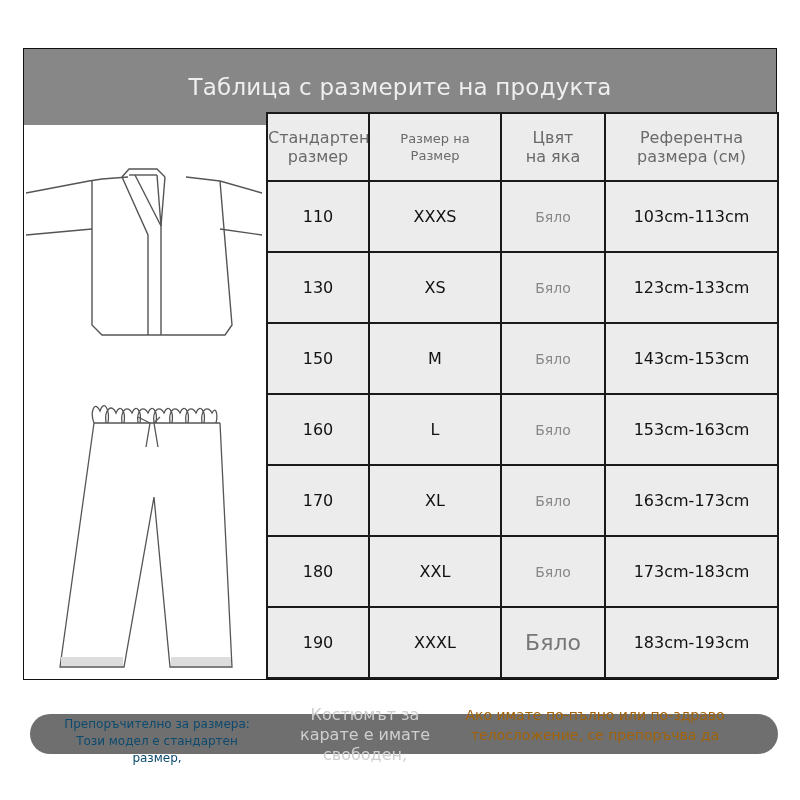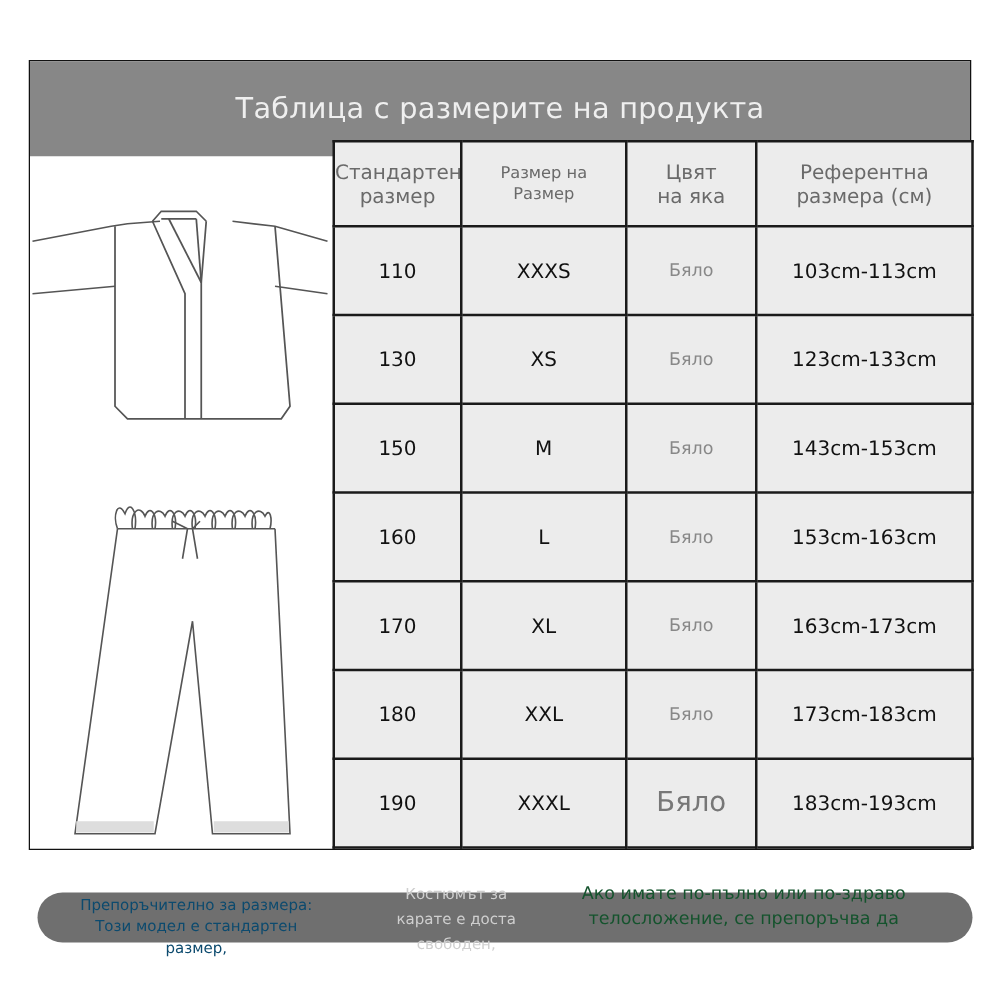--- a/index.html
+++ b/index.html
@@ -17,22 +17,22 @@
                padding:0; }
   table.size th { font-weight:normal; color:#6a6a6a; font-size:16px; line-height:19px; height:52px; }
   table.size th.small { font-size:13px; line-height:17px; }
   table.size td { font-size:16px; color:#111; height:54px; }
   table.size td.collar { color:#888; font-size:14px; }
   table.size td.collar.big { font-size:22px; color:#777; }
   .pill { position:absolute; left:30px; top:714px; width:748px; height:40px; border-radius:20px;
           background:#6f6f6f; }
   .note { position:absolute; text-align:center; font-size:13px; line-height:20px; }
   .note1 { left:52px; top:716px; width:210px; color:#0c4a6e; font-size:12px; line-height:17px; }
-  .note2 { left:290px; top:705px; width:150px; color:#cfcfcf; font-size:12px; line-height:20px; }
-  .note3 { left:440px; top:705px; width:310px; color:#14532d; font-size:14px; line-height:20px; }
+  .note2 { left:290px; top:705px; width:150px; color:#cfcfcf; font-size:16px; line-height:20px; }
+  .note3 { left:440px; top:705px; width:310px; color:#a16207; font-size:14px; line-height:20px; }
 </style>
 </head>
 <body>
 
 <div class="frame">
   <div class="title-band">
     <span>Таблица с размерите на продукта</span>
   </div>
 
   <div class="illus">
@@ -127,17 +127,17 @@
     </tr>
   </tbody>
     </table>
 </div>
 
 <div class="pill"></div>
 <div class="note note1">
   <span>Препоръчително за размера:</span><br><span>Този модел е стандартен размер,</span>
 </div>
 <div class="note note2">
-  <span>Костюмът за</span><br><span>карате е доста</span><br><span>свободен,</span>
+  <span>Костюмът за</span><br><span>карате е имате</span><br><span>свободен,</span>
 </div>
 <div class="note note3">
   <span>Ако имате по-пълно или по-здраво</span><br><span>телосложение, се препоръчва да</span><br>
 </div>
 
 </body></html>

